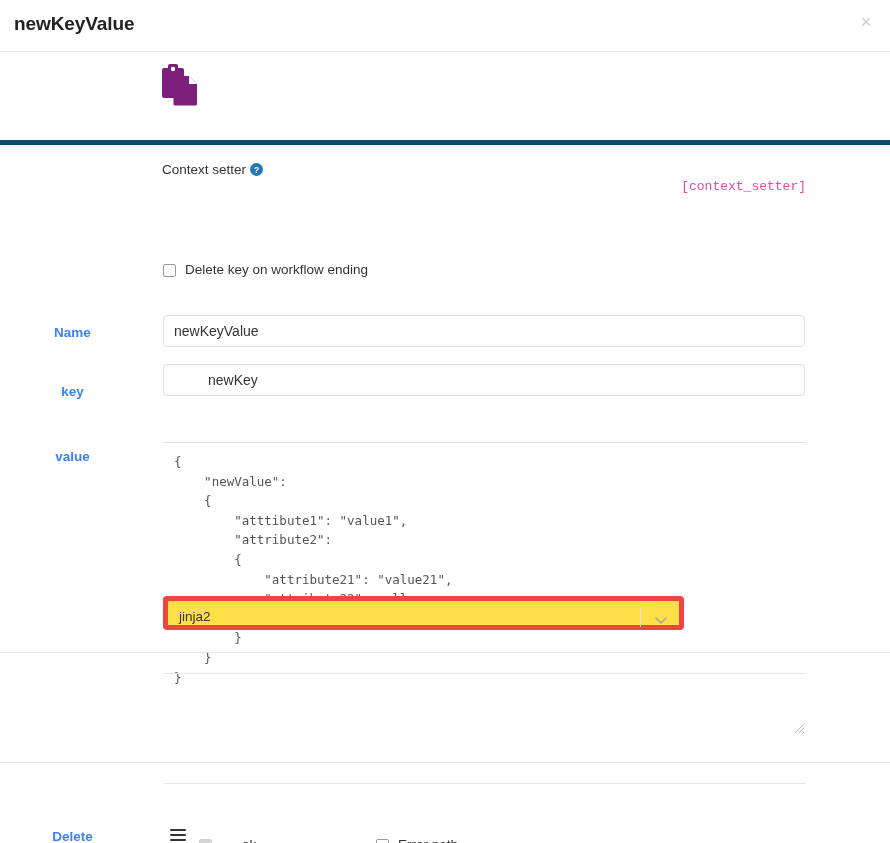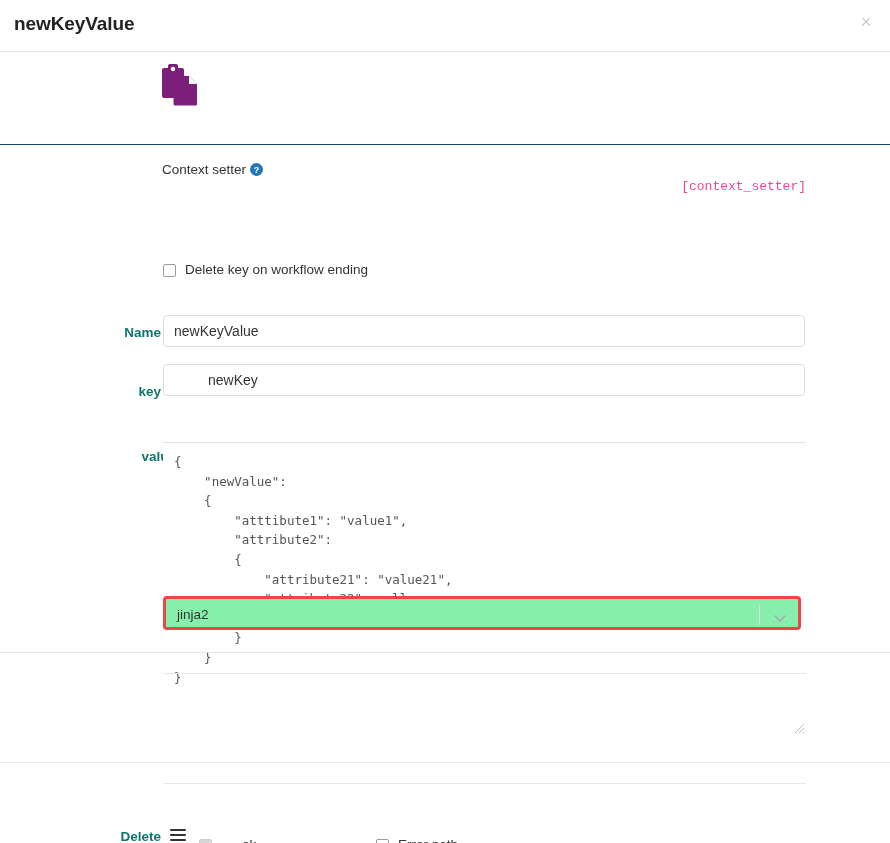--- a/index.html
+++ b/index.html
@@ -45,21 +45,21 @@
     font-family: "Liberation Sans", sans-serif;
     background: none;
     border: none;
     padding: 0;
   }
 
   
   .node-block {
     position: relative;
     height: 93px;
-    border-bottom: 1px solid #0c4a6e;
+    border-bottom: 5px solid #0c4a6e;
     box-sizing: border-box;
     padding-left: 35px;
   }
   .node-icon {
     position: absolute;
     left: 161px;
     top: 10px;
     width: 40px;
     height: 48px;
   }
@@ -86,26 +86,26 @@
     color: #ec4899;
     font-family: Liberation Mono, monospace;
   }
 
   
   .form-row {
     position: relative;
   }
   .form-label {
     position: absolute;
-    left: 16px;
+    left: 0;
     width: 145px;
-    text-align: right;
+    text-align: center;
     font-size: 13.5px;
     font-weight: 700;
-    color: #0f766e;
+    color: #3b82f6;
   }
   .text-input {
     position: absolute;
     left: 163px;
     width: 642px;
     height: 32px;
     box-sizing: border-box;
     border: 1px solid #dddddd;
     border-radius: 4px;
     padding: 0 10px;
@@ -184,26 +184,26 @@
     width: 12px;
     height: 12px;
     pointer-events: none;
   }
 
   
   .select-wrap {
     position: absolute;
     left: 163px;
     top: 596px;
-    width: 638px;
+    width: 521px;
     height: 34px;
     box-sizing: border-box;
-    border: 3px solid #ef4444;
+    border: 5px solid #ef4444;
     border-radius: 4px;
-    background: #86efac;
+    background: #fde047;
   }
   .select-value {
     position: absolute;
     left: 11px;
     top: 8px;
     font-size: 13.5px;
     color: #333333;
   }
   .select-divider {
     position: absolute;
@@ -291,21 +291,21 @@
   <div class="form-label" style="top:229px;margin-top:10px;">key</div>
   <input class="text-input" style="top: 219px; padding-left: 44px;" type="text" value="newKey">
 </div>
 
 <div class="check-row" style="top:262px;">
   <span class="cbox"></span>
   <span class="check-label">Delete key on workflow ending</span>
 </div>
 
 <div class="form-row">
-  <div class="form-label" style="top:304px;margin-left:15px;">value</div>
+  <div class="form-label" style="top:304px;">value</div>
   <textarea class="value-area" spellcheck="false" style="">{
     "newValue":
     {
         "atttibute1": "value1",
         "attribute2":
         {
             "attribute21": "value21",
             "attribute22": null,
             "attribute23": true
         }

